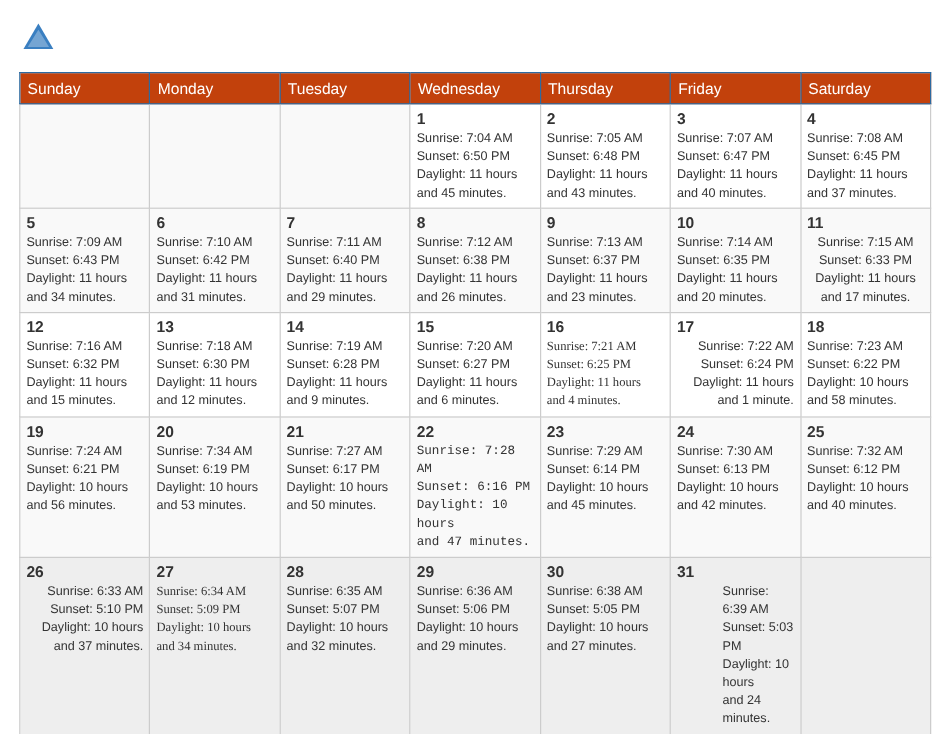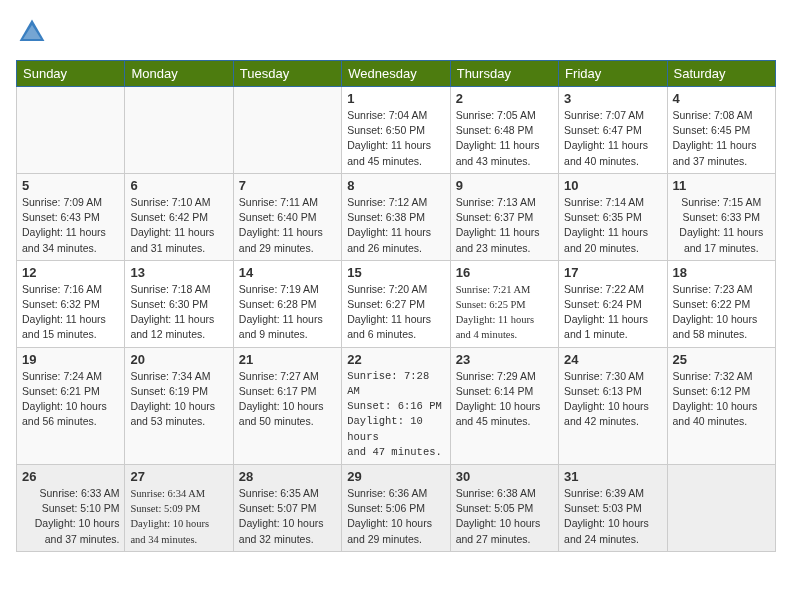--- a/index.html
+++ b/index.html
@@ -52,21 +52,21 @@
     .location {
       font-size: 14px;
       color: #555;
     }
     .calendar {
       width: 100%;
       border-collapse: collapse;
       border: 1px solid #ccc;
     }
     .calendar th {
-      background: #4d7c0f;
+      background: #c2410c;
       color: #fff;
       text-align: left;
       padding: 5px 6px;
       font-size: 13px;
       font-weight: normal;
       border: 1px solid #2d6aa0;
     }
     .calendar td {
       vertical-align: top;
       padding: 4px 5px;
@@ -243,21 +243,21 @@
         </td>
         <td>
           <span class="day-number">16</span>
           <div class="day-info" style="white-space: pre-line; font-family: Liberation Serif, serif;">Sunrise: 7:21 AM
 Sunset: 6:25 PM
 Daylight: 11 hours
 and 4 minutes.</div>
         </td>
         <td>
           <span class="day-number">17</span>
-          <div class="day-info" style="white-space: pre-line;">Sunrise: 7:22 AM
+          <div class="day-info" style="white-space: pre-line; text-align: right;">Sunrise: 7:22 AM
 Sunset: 6:24 PM
 Daylight: 11 hours
 and 1 minute.</div>
         </td>
         <td>
           <span class="day-number">18</span>
           <div class="day-info" style="white-space: pre-line;">Sunrise: 7:23 AM
 Sunset: 6:22 PM
 Daylight: 10 hours
 and 58 minutes.</div>
@@ -345,21 +345,21 @@
         </td>
         <td>
           <span class="day-number">30</span>
           <div class="day-info" style="white-space: pre-line;">Sunrise: 6:38 AM
 Sunset: 5:05 PM
 Daylight: 10 hours
 and 27 minutes.</div>
         </td>
         <td>
           <span class="day-number">31</span>
-          <div class="day-info" style="white-space: pre-line;">Sunrise: 6:39 AM
+          <div class="day-info" style="white-space: pre-line; margin-left: 38px;">Sunrise: 6:39 AM
 Sunset: 5:03 PM
 Daylight: 10 hours
 and 24 minutes.</div>
         </td>
         <td class="empty empty-end"></td>
       </tr>
     </tbody>
 </table>
 
 </body></html>

